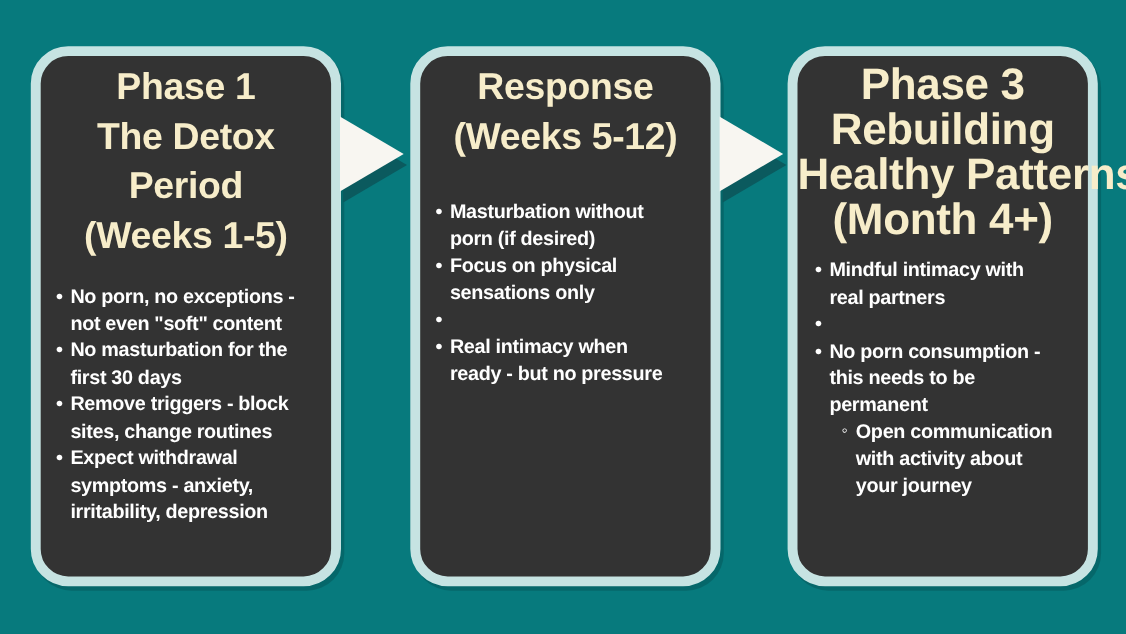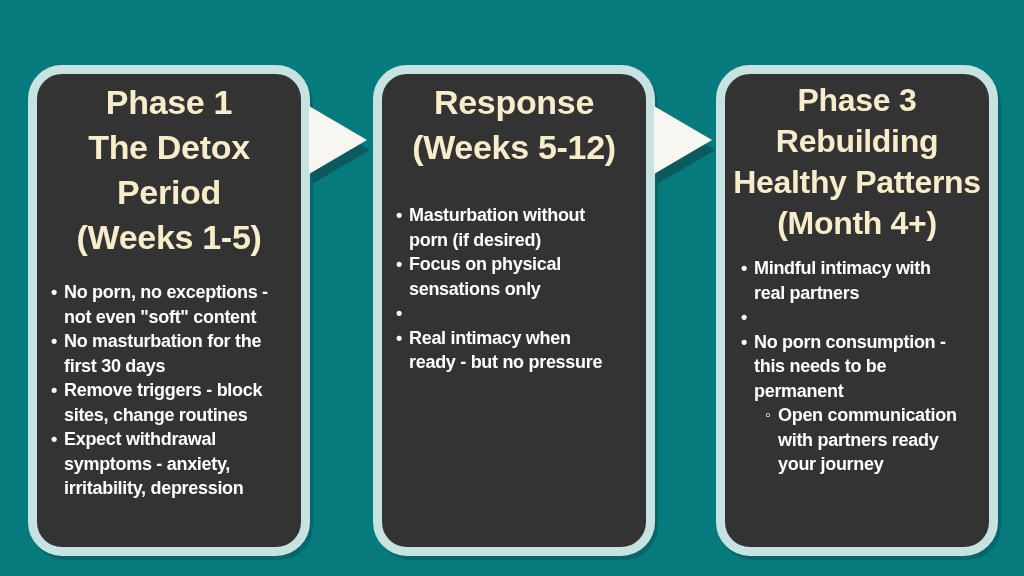--- a/index.html
+++ b/index.html
@@ -13,34 +13,33 @@
 
   .card {
     position: absolute;
     top: 42px; height: 491px;
     box-sizing: border-box;
     background: var(--card-bg, #333333);
     border: 9px solid var(--card-border, #c6e3e2);
     border-radius: 34px;
     box-shadow: 3px 4px 0 rgba(0,0,0,0.15);
     color: var(--body, #ffffff);
-    margin-top: 23px;
   }
   .card-1 { left: 28px;  width: 282px; }
   .card-2 { left: 373px; width: 282px; }
   .card-3 { left: 716px; width: 282px; }
 
   .card-title {
     margin-top: 6px;
     text-align: center;
     font-weight: bold;
     color: var(--title, #f7edca);
   }
   .card-1 .card-title, .card-2 .card-title { font-size: 34px; line-height: 45px; letter-spacing: -0.3px; }
-  .card-3 .card-title { font-size: 32px; line-height: 41px; letter-spacing: -0.3px; }
+  .card-3 .card-title { font-size: 40px; line-height: 41px; letter-spacing: -0.3px; }
   .title-line { white-space: nowrap; }
 
   ul.bullets {
     list-style: none;
     margin: 0; padding: 0 2px 0 14px;
   }
   .card-1 ul.bullets { margin-top: 20px; }
   .card-2 ul.bullets { margin-top: 33px; }
   .card-3 ul.bullets { margin-top: 12px; padding-left: 16px; }
 
@@ -185,19 +184,19 @@
         <li>
           <span class="marker">•</span>
           <span class="li-text">No porn consumption -
 this needs to be
 permanent</span>
         </li>
 
         <li class="sub">
           <span class="marker">◦</span>
           <span class="li-text">Open communication
-with partners ready
+with activity about
 your journey</span>
         </li>
       </ul>
   </section>
 
 </div>
 
 </body></html>

